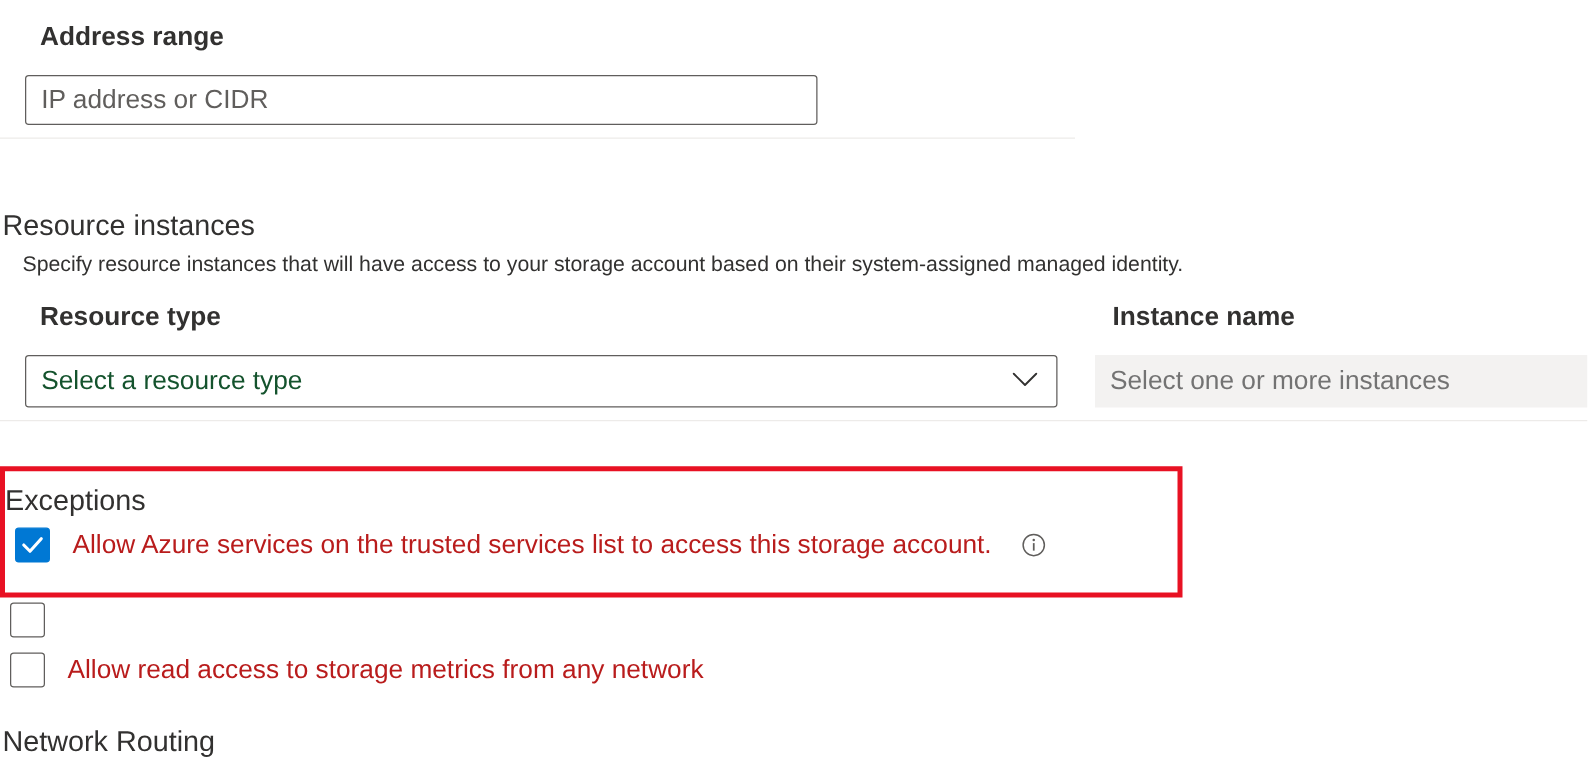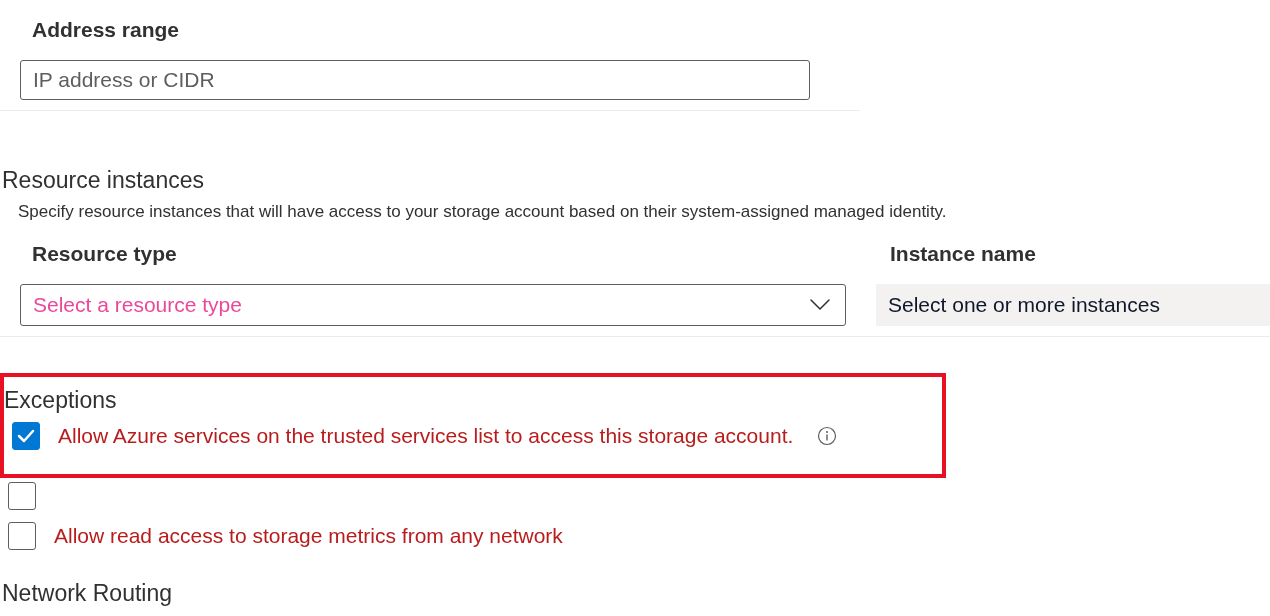--- a/index.html
+++ b/index.html
@@ -15,21 +15,21 @@
     .label-bold {
       font-weight: 600;
       color: #323130;
       font-size: 21px;
       margin-bottom: 18px;
       display: block;
       padding-left: 32px;
       padding-top: 18px;
     }
     .address-input {
-      width: 790px;
+      width: 634px;
       height: 40px;
       margin-left: 20px;
       border: 1px solid #605e5c;
       border-radius: 3px;
       padding: 6px 12px;
       font-size: 21px;
       font-family: inherit;
       color: #323130;
     }
     .address-input::placeholder { color: #605e5c; }
@@ -73,40 +73,40 @@
       position: relative;
       margin-left: 20px;
     }
     .select-box {
       width: 826px;
       height: 42px;
       border: 1px solid #605e5c;
       border-radius: 3px;
       padding: 6px 40px 6px 12px;
       font-size: 21px;
-      color: #ec4899;
+      color: #14532d;
       background: #fff;
       display: flex;
       align-items: center;
       cursor: pointer;
       position: relative;
     }
     .chevron {
       position: absolute;
       right: 14px;
       top: 50%;
       transform: translateY(-50%);
     }
     .select-disabled {
       width: 100%;
       height: 42px;
       background: #f3f2f1;
       padding: 6px 12px;
       font-size: 21px;
-      color: #0f172a;
+      color: #737373;
       display: flex;
       align-items: center;
     }
     .highlight-box {
       border: 4px solid #e81123;
       padding: 10px 0 12px 0;
       margin-top: 36px;
       width: 946px;
     }
     .highlight-box .section-title {

